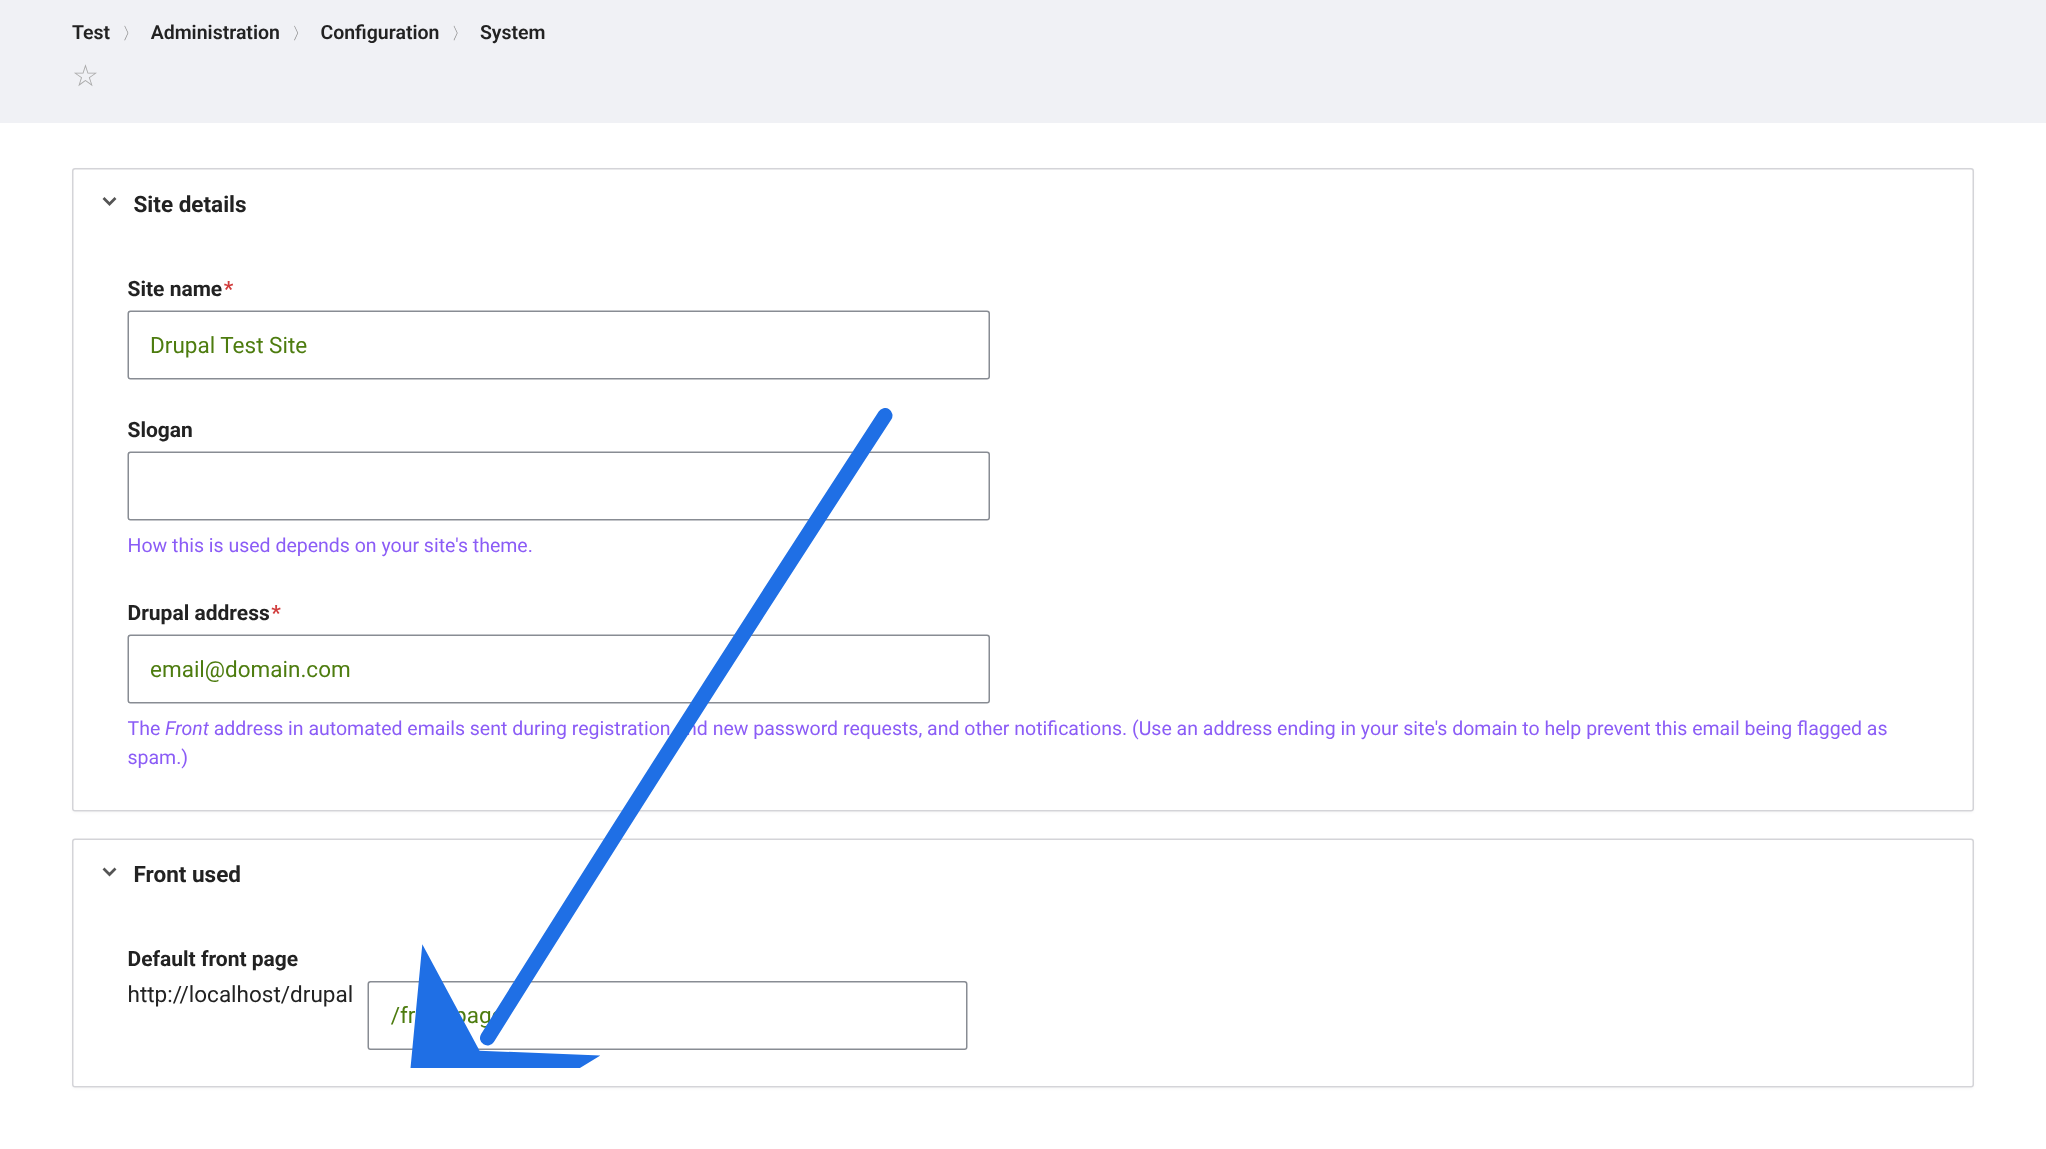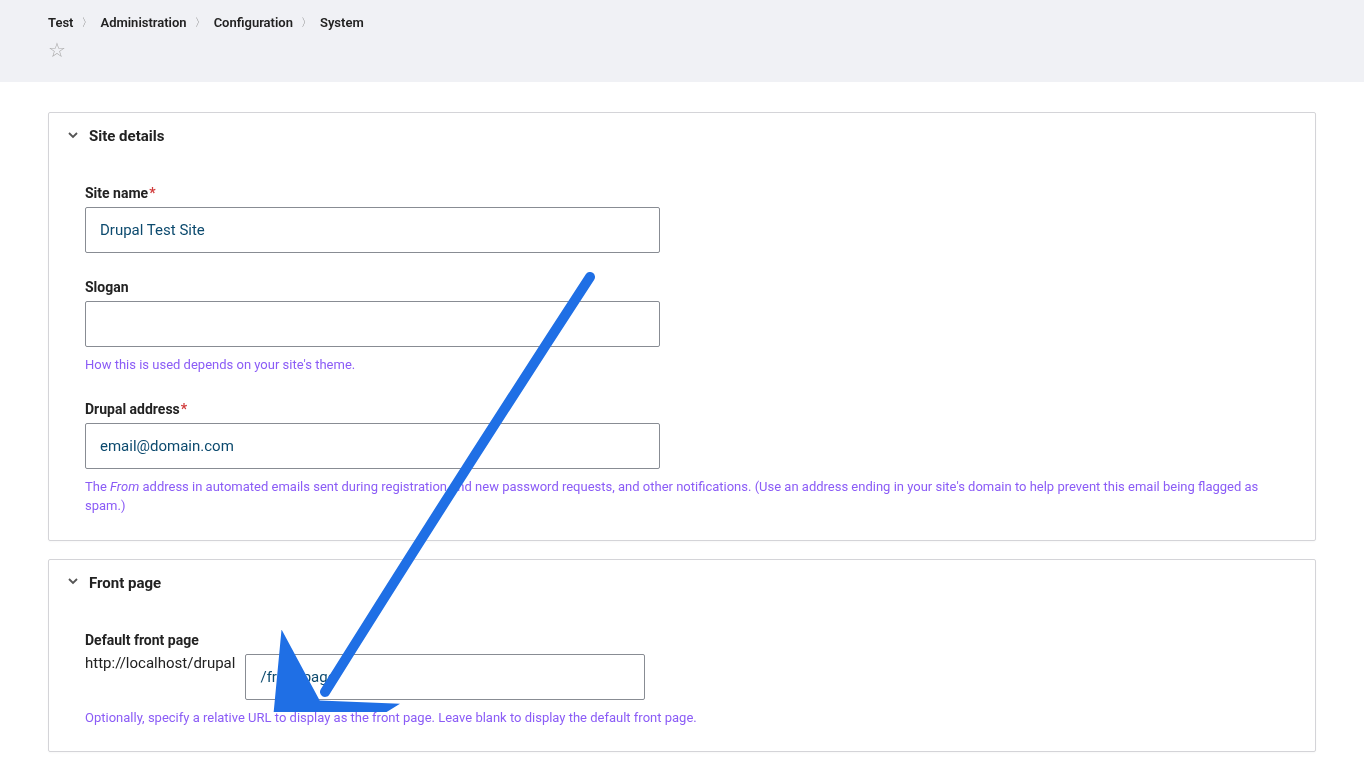--- a/index.html
+++ b/index.html
@@ -101,21 +101,21 @@
     }
     
     .text-input {
       width: 575px;
       max-width: 100%;
       height: 46px;
       border: 1px solid #888c93;
       border-radius: 2px;
       padding: 0 14px;
       font-size: 15px;
-      color: #0c4a6e;
+      color: #4d7c0f;
       font-family: inherit;
     }
     
     .text-input.narrow { width: 400px; }
     
     .help-text {
       font-size: 13px;
       color: #8b5cf6;
       margin-top: 8px;
       line-height: 1.5;
@@ -181,45 +181,44 @@
         <input type="text" class="text-input" value="" style="">
         <div class="help-text">How this is used depends on your site's theme.</div>
       </div>
 
       <div class="form-item">
         <label class="form-label">
           <span>Drupal address</span><span class="required-marker">*</span>
         </label>
         <input type="text" class="text-input" value="email@domain.com" style="">
         <div class="help-text">
-          <span>The </span><em>From</em><span> address in automated emails sent during registration and new password requests, and other notifications. (Use an address ending in your site's domain to help prevent this email being flagged as spam.)</span>
+          <span>The </span><em>Front</em><span> address in automated emails sent during registration and new password requests, and other notifications. (Use an address ending in your site's domain to help prevent this email being flagged as spam.)</span>
         </div>
       </div>
 
     </div>
   </div>
 
   <div class="fieldset">
     <div class="fieldset-header">
       <span class="chevron">
         <svg width="12" height="12" viewBox="0 0 12 12">
             <path d="M2 4l4 4 4-4" stroke="#555" stroke-width="1.8" fill="none"></path>
           </svg>
       </span>
-      <span class="fieldset-title">Front page</span>
+      <span class="fieldset-title">Front used</span>
     </div>
     <div class="fieldset-body">
 
       <div class="form-item">
         <label class="form-label">Default front page</label>
         <div class="prefix-row">
           <span class="prefix-text">http://localhost/drupal</span>
           <input type="text" class="text-input narrow" value="/front-page" style="">
         </div>
-        <div class="help-text">Optionally, specify a relative URL to display as the front page. Leave blank to display the default front page.</div>
       </div>
 
     </div>
   </div>
 
   <svg class="annotation-arrow" style="left:270px; top:190px;" width="340" height="440" viewBox="0 0 340 440">
     <defs>
       <marker id="ah" markerWidth="14" markerHeight="14" refX="3" refY="7" orient="auto">
         <path d="M0,0 L14,7 L0,14 L4,7 Z" fill="#1f6fe5"></path>
       </marker>

